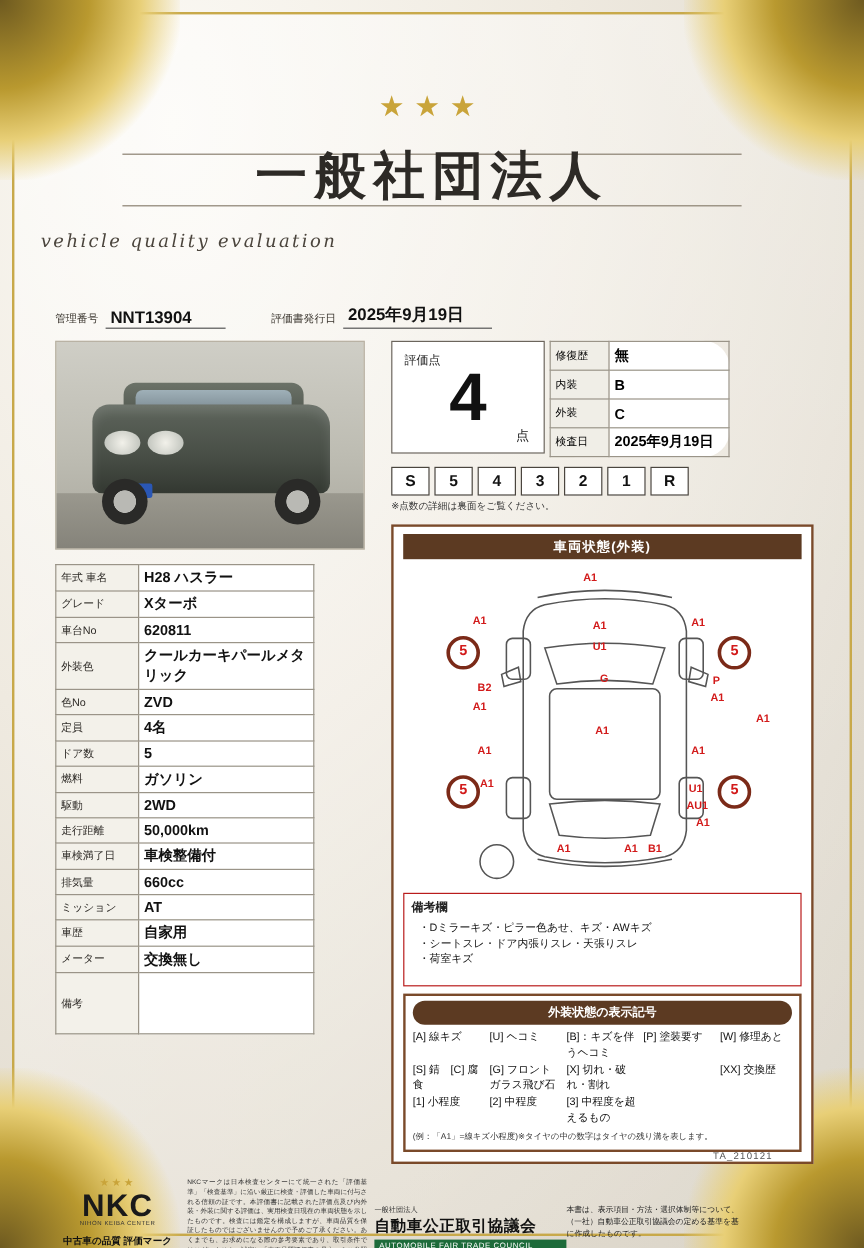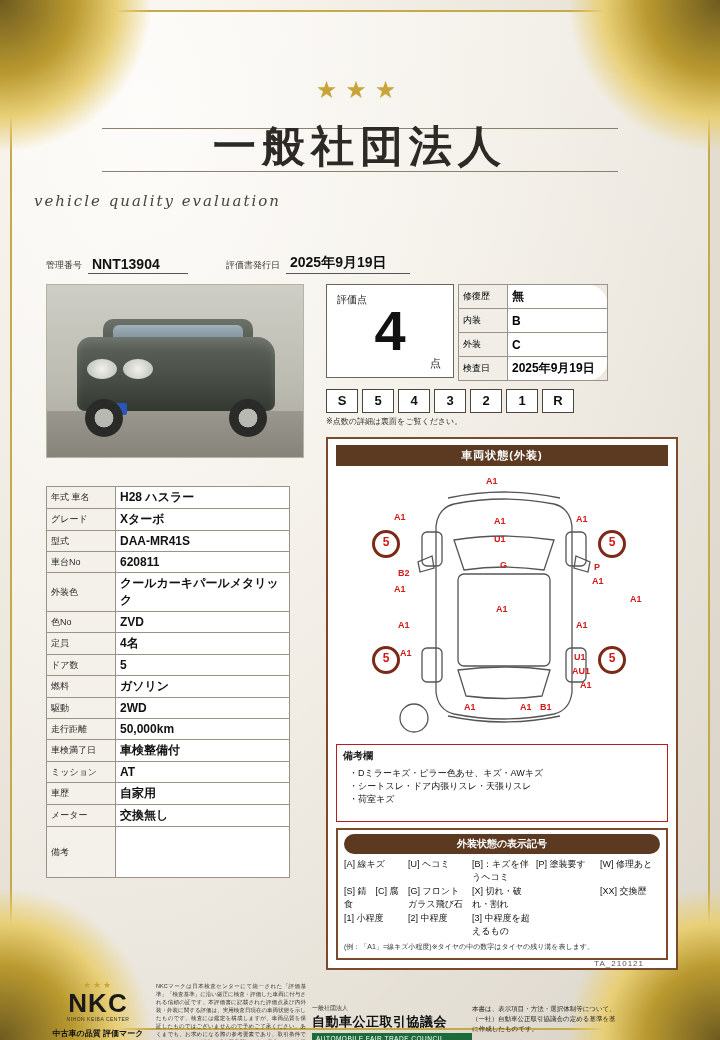--- a/index.html
+++ b/index.html
@@ -110,21 +110,21 @@
     color:#fff;font-size:7px;text-align:center;line-height:12px;border-radius:2px;
   }
   .car .lamp{
     position:absolute;top:40px;width:30px;height:20px;border-radius:50%;
     background:radial-gradient(circle,#f2f1ea,#b9bdb6);
   }
   .car .lamp.l{left:18px;} .car .lamp.r{left:54px;}
 
   
   table{border-collapse:collapse;border-radius:22px;}
-  .spec{width:244px;margin-top:28px;font-size:11px;}
+  .spec{width:216px;margin-top:12px;font-size:11px;}
   .spec td{border:1px solid #9a9488;padding:2px 4px;height:16px;}
   .spec td.k{width:60px;background:#f3f1ea;color:#2d2a26;font-size:9px;}
   .spec td.v{font-weight:700;font-size:12px;color:#111;background:#fff;}
   .spec tr.note td.v{height:46px;vertical-align:top;}
 
   
   .score-row{display:flex;gap:4px;}
   .score-box{
     width:126px;height:92px;border:1px solid #6b655c;background:#fff;position:relative;
   }
@@ -261,24 +261,20 @@
           <tbody>
             <tr>
                 <td class="k">年式 車名</td>
                 <td class="v">H28 ハスラー</td>
               </tr>
             <tr>
                 <td class="k">グレード</td>
                 <td class="v">Xターボ</td>
               </tr>
             <tr>
-                <td class="k">型式</td>
-                <td class="v">DAA-MR41S</td>
-              </tr>
-            <tr>
                 <td class="k">車台No</td>
                 <td class="v">620811</td>
               </tr>
             <tr>
                 <td class="k">外装色</td>
                 <td class="v">クールカーキパールメタリック</td>
               </tr>
             <tr>
                 <td class="k">色No</td>
                 <td class="v">ZVD</td>
@@ -299,20 +295,24 @@
                 <td class="k">駆動</td>
                 <td class="v">2WD</td>
               </tr>
             <tr>
                 <td class="k">走行距離</td>
                 <td class="v">50,000km</td>
               </tr>
             <tr>
                 <td class="k">車検満了日</td>
                 <td class="v">車検整備付</td>
+              </tr>
+            <tr>
+                <td class="k">排気量</td>
+                <td class="v">660cc</td>
               </tr>
             <tr>
                 <td class="k">ミッション</td>
                 <td class="v">AT</td>
               </tr>
             <tr>
                 <td class="k">車歴</td>
                 <td class="v">自家用</td>
               </tr>
             <tr>

